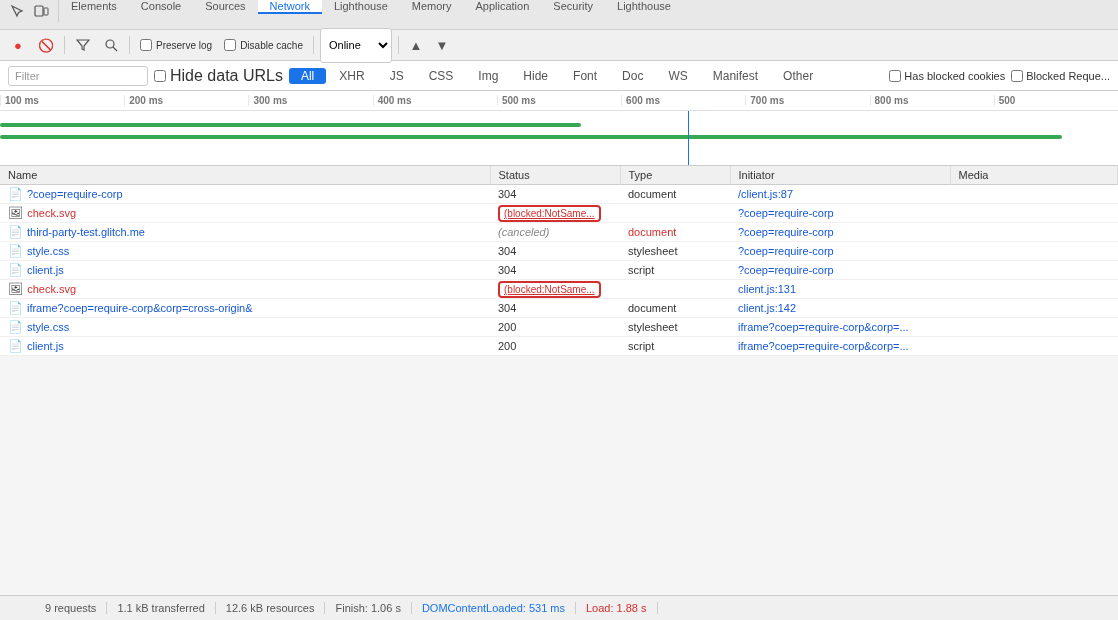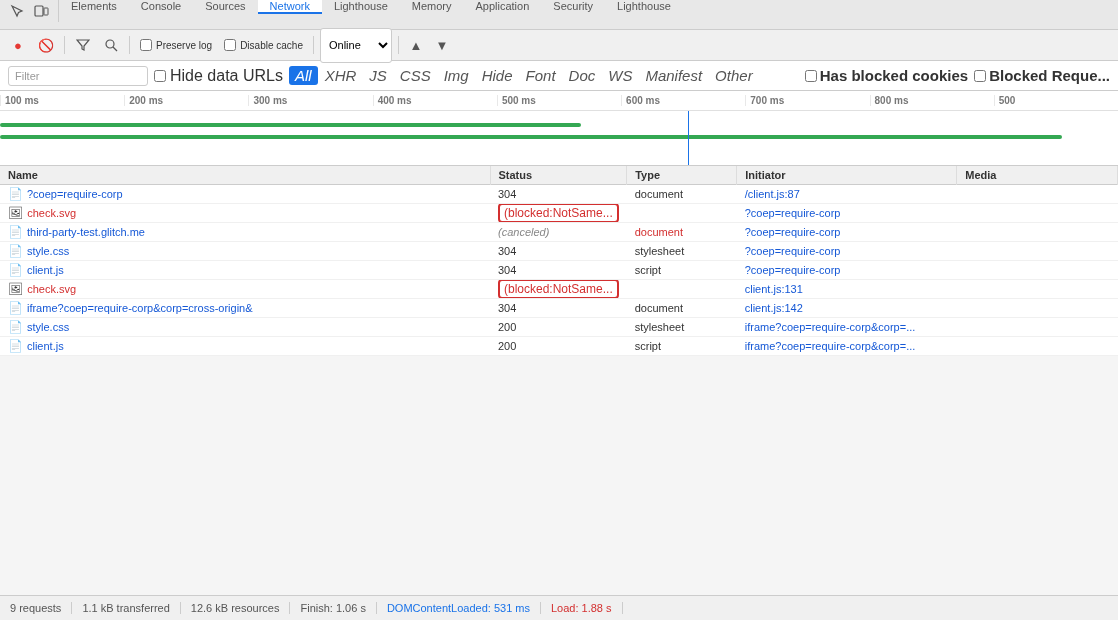--- a/index.html
+++ b/index.html
@@ -101,32 +101,32 @@
     .filter-input::placeholder { color: #999; }
     .hide-data-urls {
       display: flex; align-items: center; gap: 4px;
     }
     .hide-data-urls input { width: 12px; height: 12px; }
     .hide-data-urls label { font-size: 16px; color: #333; white-space: nowrap; }
     .filter-type-btns {
       display: flex; gap: 1px;
     }
     .filter-type-btn {
-      padding: 1px 6px; font-size: 15px; border: none;
-      background: transparent; cursor: pointer; border-radius: 3px; color: #555; font-style: italic;
+      padding: 1px 12px; font-size: 12px; border: none;
+      background: transparent; cursor: pointer; border-radius: 3px; color: #555;
     }
     .filter-type-btn.active { background: #1a73e8; color: #fff; border-radius: 3px; }
     .filter-extras {
       display: flex; align-items: center; gap: 6px; margin-left: auto;
     }
     .filter-checkbox-group {
       display: flex; align-items: center; gap: 3px;
     }
     .filter-checkbox-group input { width: 12px; height: 12px; }
-    .filter-checkbox-group label { font-size: 15px; color: #333; white-space: nowrap; font-weight: bold; }
+    .filter-checkbox-group label { font-size: 11px; color: #333; white-space: nowrap; }
 
     
     .timeline-area {
       background: #fff;
       border-bottom: 1px solid #ccc;
       height: 75px;
       position: relative;
       overflow: hidden;
     }
     .timeline-ruler {
@@ -170,21 +170,21 @@
       border-collapse: collapse;
       font-size: 11px;
     }
     .network-table thead tr {
       background: #f0f0f0;
       border-bottom: 1px solid #ccc;
     }
     .network-table thead th {
       text-align: left;
       padding: 3px 8px;
-      font-weight: 700;
+      font-weight: 400;
       color: #333;
       border-right: 1px solid #ddd;
       white-space: nowrap;
     }
     .network-table tbody tr {
       border-bottom: 1px solid #f0f0f0;
     }
     .network-table tbody td {
       padding: 2px 8px;
       vertical-align: middle;
@@ -197,21 +197,22 @@
       max-width: 490px; overflow: hidden;
     }
     .file-icon { font-size: 12px; flex-shrink: 0; }
     .name-link { color: #1558d6; text-decoration: none; }
     .name-link.red { color: #d32f2f; }
     .status-blocked {
       color: #d32f2f;
       border: 2px solid #d32f2f;
       border-radius: 4px;
       padding: 1px 4px;
-      font-size: 12px;
+      font-size: 10px;
+      text-decoration: underline;
     }
     .status-canceled { color: #888; font-style: italic; }
     .type-red { color: #d32f2f; }
     .initiator-link { color: #1558d6; text-decoration: none; }
 
     
     .status-bar {
       display: flex;
       align-items: center;
       background: #f0f0f0;
@@ -223,21 +224,21 @@
       color: #555;
       position: fixed;
       bottom: 0;
       left: 0;
       right: 0;
     }
     .status-bar-item {
       padding: 0 10px;
       border-right: 1px solid #ccc;
     }
-    .status-bar-item:first-child { padding-left: 0; }
+    .status-bar-item:first-child { padding-left: 0; margin-left: 35px; }
     .status-dom { color: #1a73e8; }
     .status-load { color: #d32f2f; }
 
     .table-wrapper {
       overflow-y: auto;
       height: calc(620px - 30px - 31px - 30px - 75px - 25px);
     }
 
     
     input[type=checkbox] { cursor: pointer; }

